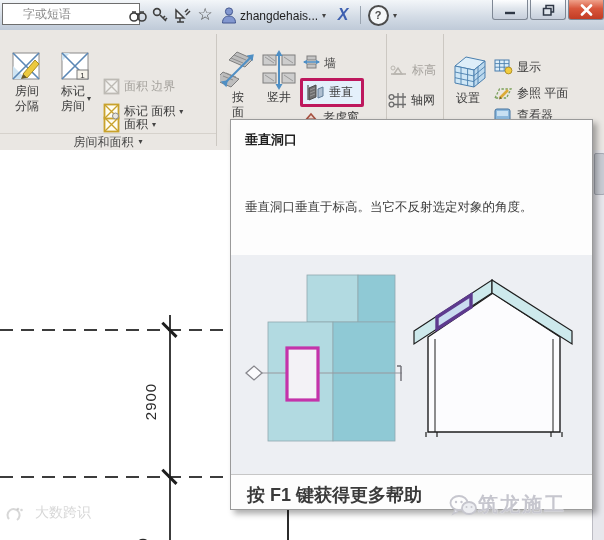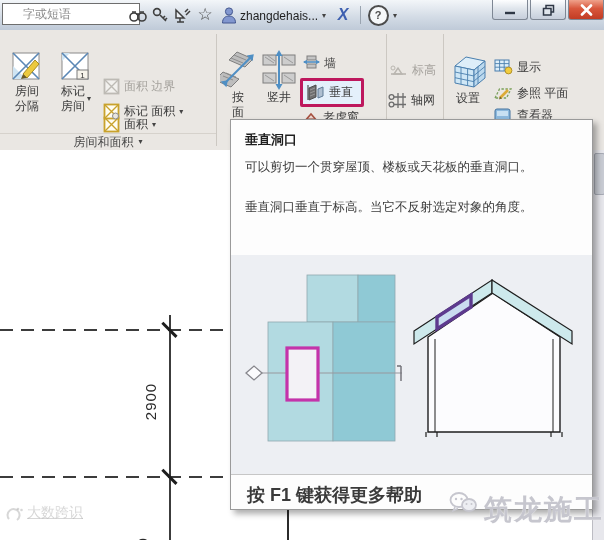--- a/index.html
+++ b/index.html
@@ -43,23 +43,23 @@
   .scrollthumb{left:1px;top:3px;width:9px;height:40px;background:#c9ccd4;border:1px solid #a8acb6;border-radius:2px;}
   
   .tooltip{left:230px;top:119px;width:363px;height:391px;background:#fdfdfd;border:1px solid #9a9a9a;
     box-shadow:4px 4px 6px rgba(0,0,0,0.32);box-sizing:border-box;}
   .tt-title{left:14px;top:11px;font-size:13px;font-weight:bold;color:#1e1e1e;}
   .tt-p{left:14px;font-size:12.5px;color:#3a3a3a;white-space:nowrap;}
   .tt-illus{left:0;top:135px;width:361px;height:219px;background:#edeff3;}
   .tt-footline{left:0;top:354px;width:361px;height:1px;background:#c6c6c6;}
   .tt-footer{left:16px;top:363px;font-size:18px;font-weight:bold;color:#3a3a3a;}
   
-  .wm-right{left:448px;top:491px;display:flex;align-items:flex-start;gap:6px;color:#c6c6ce;
-    font-size:28px;font-weight:bold;letter-spacing:2px;text-shadow:0 0 1px #ffffff;}
-  .wm-left{left:6px;top:504px;display:flex;align-items:flex-end;gap:3px;color:rgba(140,140,140,0.35);font-size:14px;text-decoration:underline;}
+  .wm-right{left:448px;top:491px;display:flex;align-items:flex-end;color:#c6c6ce;
+    font-size:20px;font-weight:bold;letter-spacing:2px;text-shadow:0 0 1px #ffffff;}
+  .wm-left{left:6px;top:504px;display:flex;align-items:flex-end;gap:11px;color:rgba(140,140,140,0.35);font-size:14px;}
 </style>
 </head>
 <body>
 
 <div class="canvas">
 
   <div class="abs titlebar">
     <input class="abs searchbox" value="字或短语" style="">
     <div class="abs tb-ic" style="left:127px;">
       <svg width="20" height="18" viewBox="0 0 20 18">
@@ -306,21 +306,20 @@
   <div class="abs dimtext" style="left:128px;top:393px;width:44px;text-align:center;">2900</div>
   <div class="abs dimtext" style="left:132px;top:528px;width:20px;">0</div>
   <div class="abs" style="left:287px;top:510px;width:2px;height:30px;background:#2b2b2b;"></div>
 
   <div class="abs scrolltrack">
     <div class="abs scrollthumb"></div>
   </div>
 
   <div class="abs tooltip">
     <div class="abs tt-title">垂直洞口</div>
-    <div class="abs tt-p" style="top:39px;">可以剪切一个贯穿屋顶、楼板或天花板的垂直洞口。</div>
     <div class="abs tt-p" style="top:79px;">垂直洞口垂直于标高。当它不反射选定对象的角度。</div>
 
     <div class="abs tt-illus">
       <svg width="361" height="219" viewBox="0 0 361 219">
 
         <g>
           <rect x="76" y="20" width="51" height="47" fill="#b2dae1" stroke="#8fa9ae" stroke-width="0.8"></rect>
           <rect x="127" y="20" width="37" height="47" fill="#8fc9d5" stroke="#8fa9ae" stroke-width="0.8"></rect>
           <rect x="37" y="67" width="65" height="119" fill="#b2dae1" stroke="#8fa9ae" stroke-width="0.8"></rect>
           <rect x="102" y="67" width="62" height="119" fill="#8fc9d5" stroke="#8fa9ae" stroke-width="0.8"></rect>

